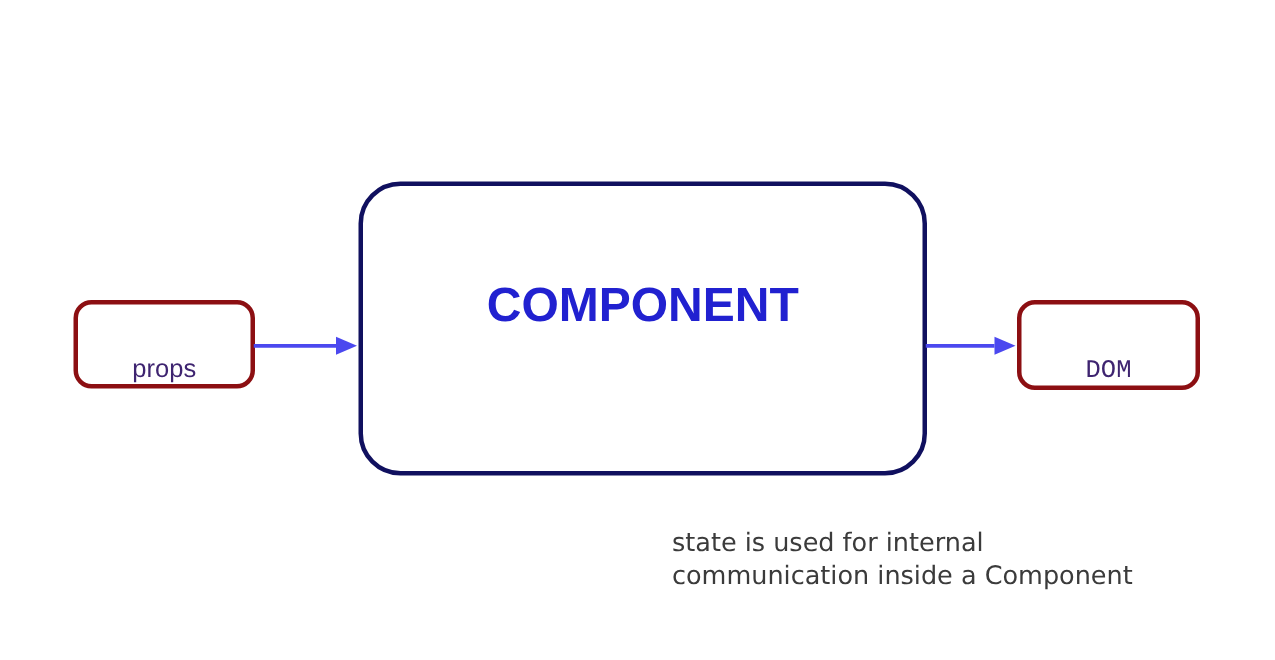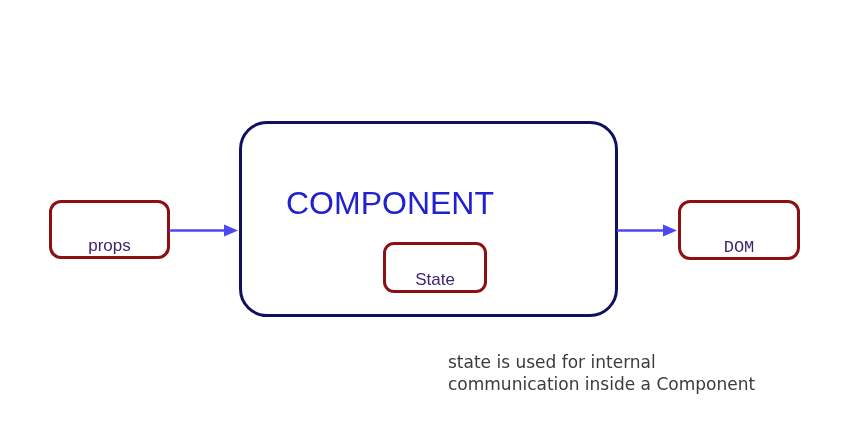--- a/index.html
+++ b/index.html
@@ -33,26 +33,25 @@
     left: 239px; top: 121px;
     width: 379px; height: 196px;
     background: #ffffff;
     border: 3px solid var(--component-border-navy, #10105f);
     border-radius: 28px;
   }
   .component-title {
     position: absolute;
     left: 0; top: 60px;
     width: 100%;
-    text-align: left;
+    text-align: center;
     font-size: 32px;
-    font-weight: normal;
+    font-weight: bold;
     line-height: 38px;
     color: var(--component-title-blue, #2121d0);
-    margin-left: 44px;
   }
   .node-state {
     left: 141px; top: 118px;
     width: 104px; height: 51px;
     border-radius: 11px;
     border-color: var(--node-border-red, #8c0f12);
   }
 
   .arrow { position: absolute; display: block; }
   .arrow-1 { left: 169px; top: 222px; }
@@ -78,23 +77,20 @@
     <span class="node-label">props</span>
   </div>
 
   <svg class="arrow arrow-1" width="70" height="17">
     <line x1="0" y1="8.5" x2="55" y2="8.5"></line>
     <polygon points="55,2.5 69,8.5 55,14.5"></polygon>
   </svg>
 
   <div class="component">
     <div class="component-title">COMPONENT</div>
-    <div class="node node-state">
-      <span class="node-label">State</span>
-    </div>
   </div>
 
   <svg class="arrow arrow-2" width="61" height="17">
     <line x1="0" y1="8.5" x2="46" y2="8.5"></line>
     <polygon points="46,2.5 60,8.5 46,14.5"></polygon>
   </svg>
 
   <div class="node node-dom">
     <span class="node-label">DOM</span>
   </div>

